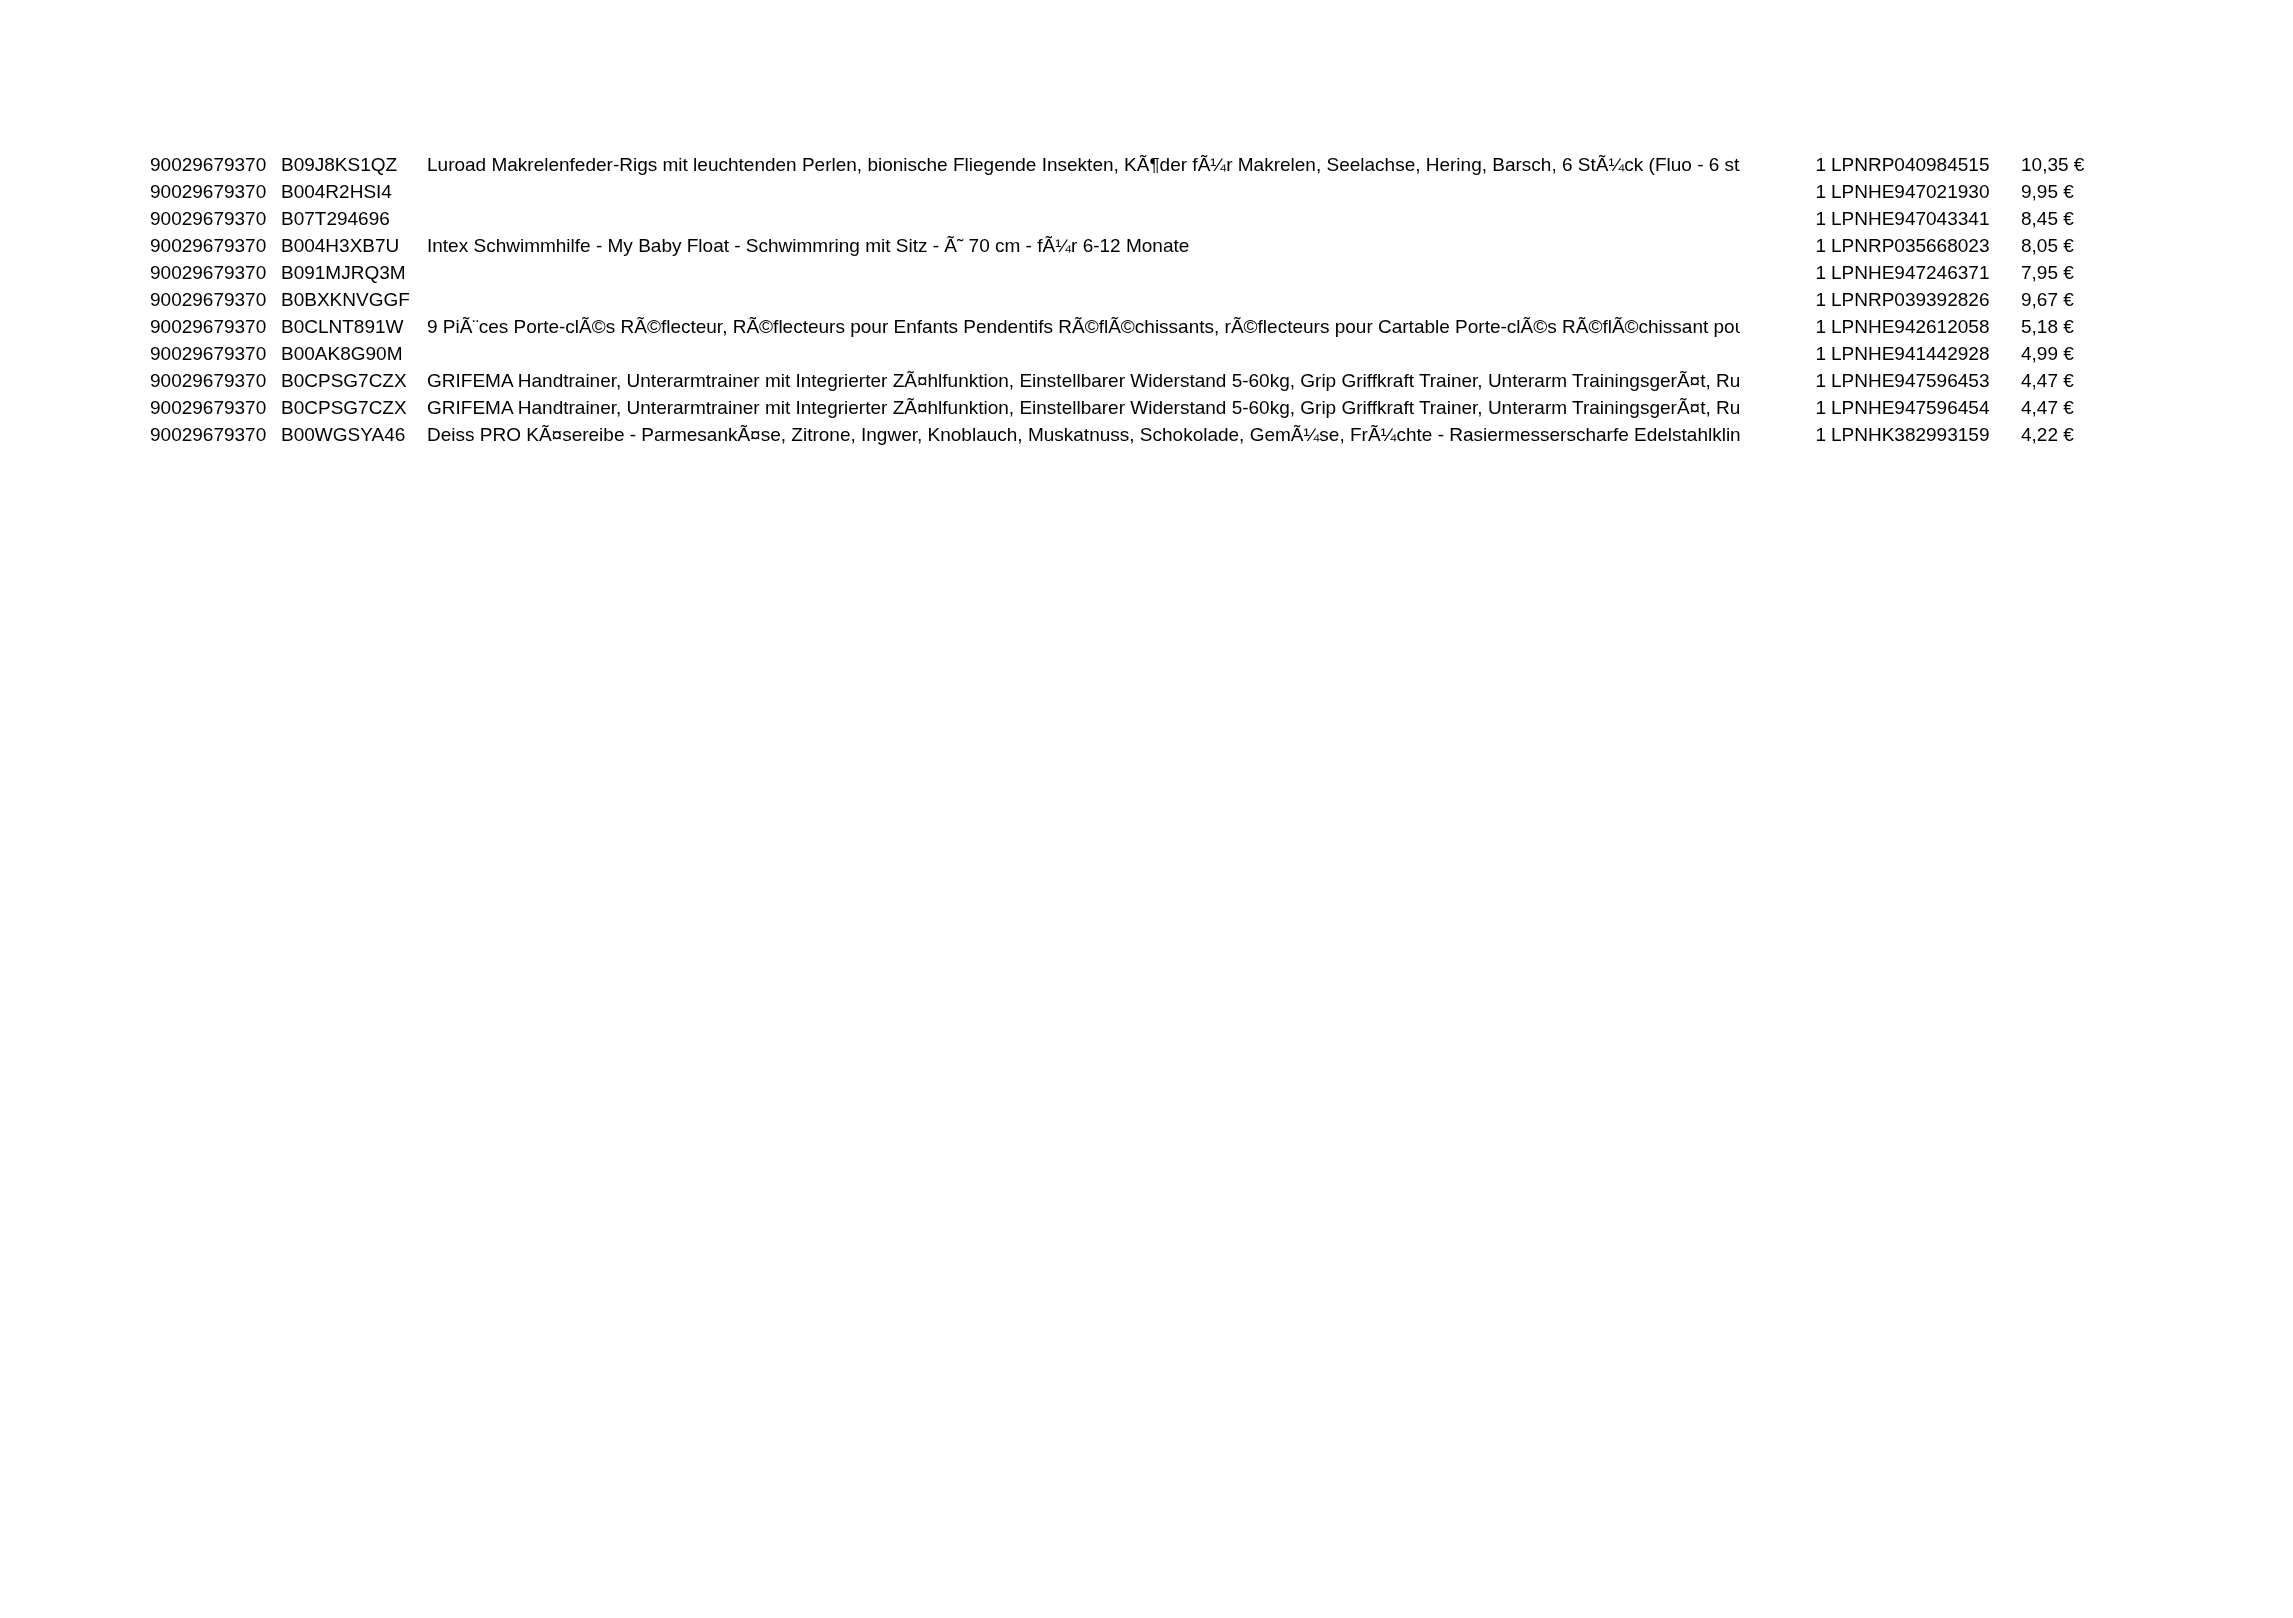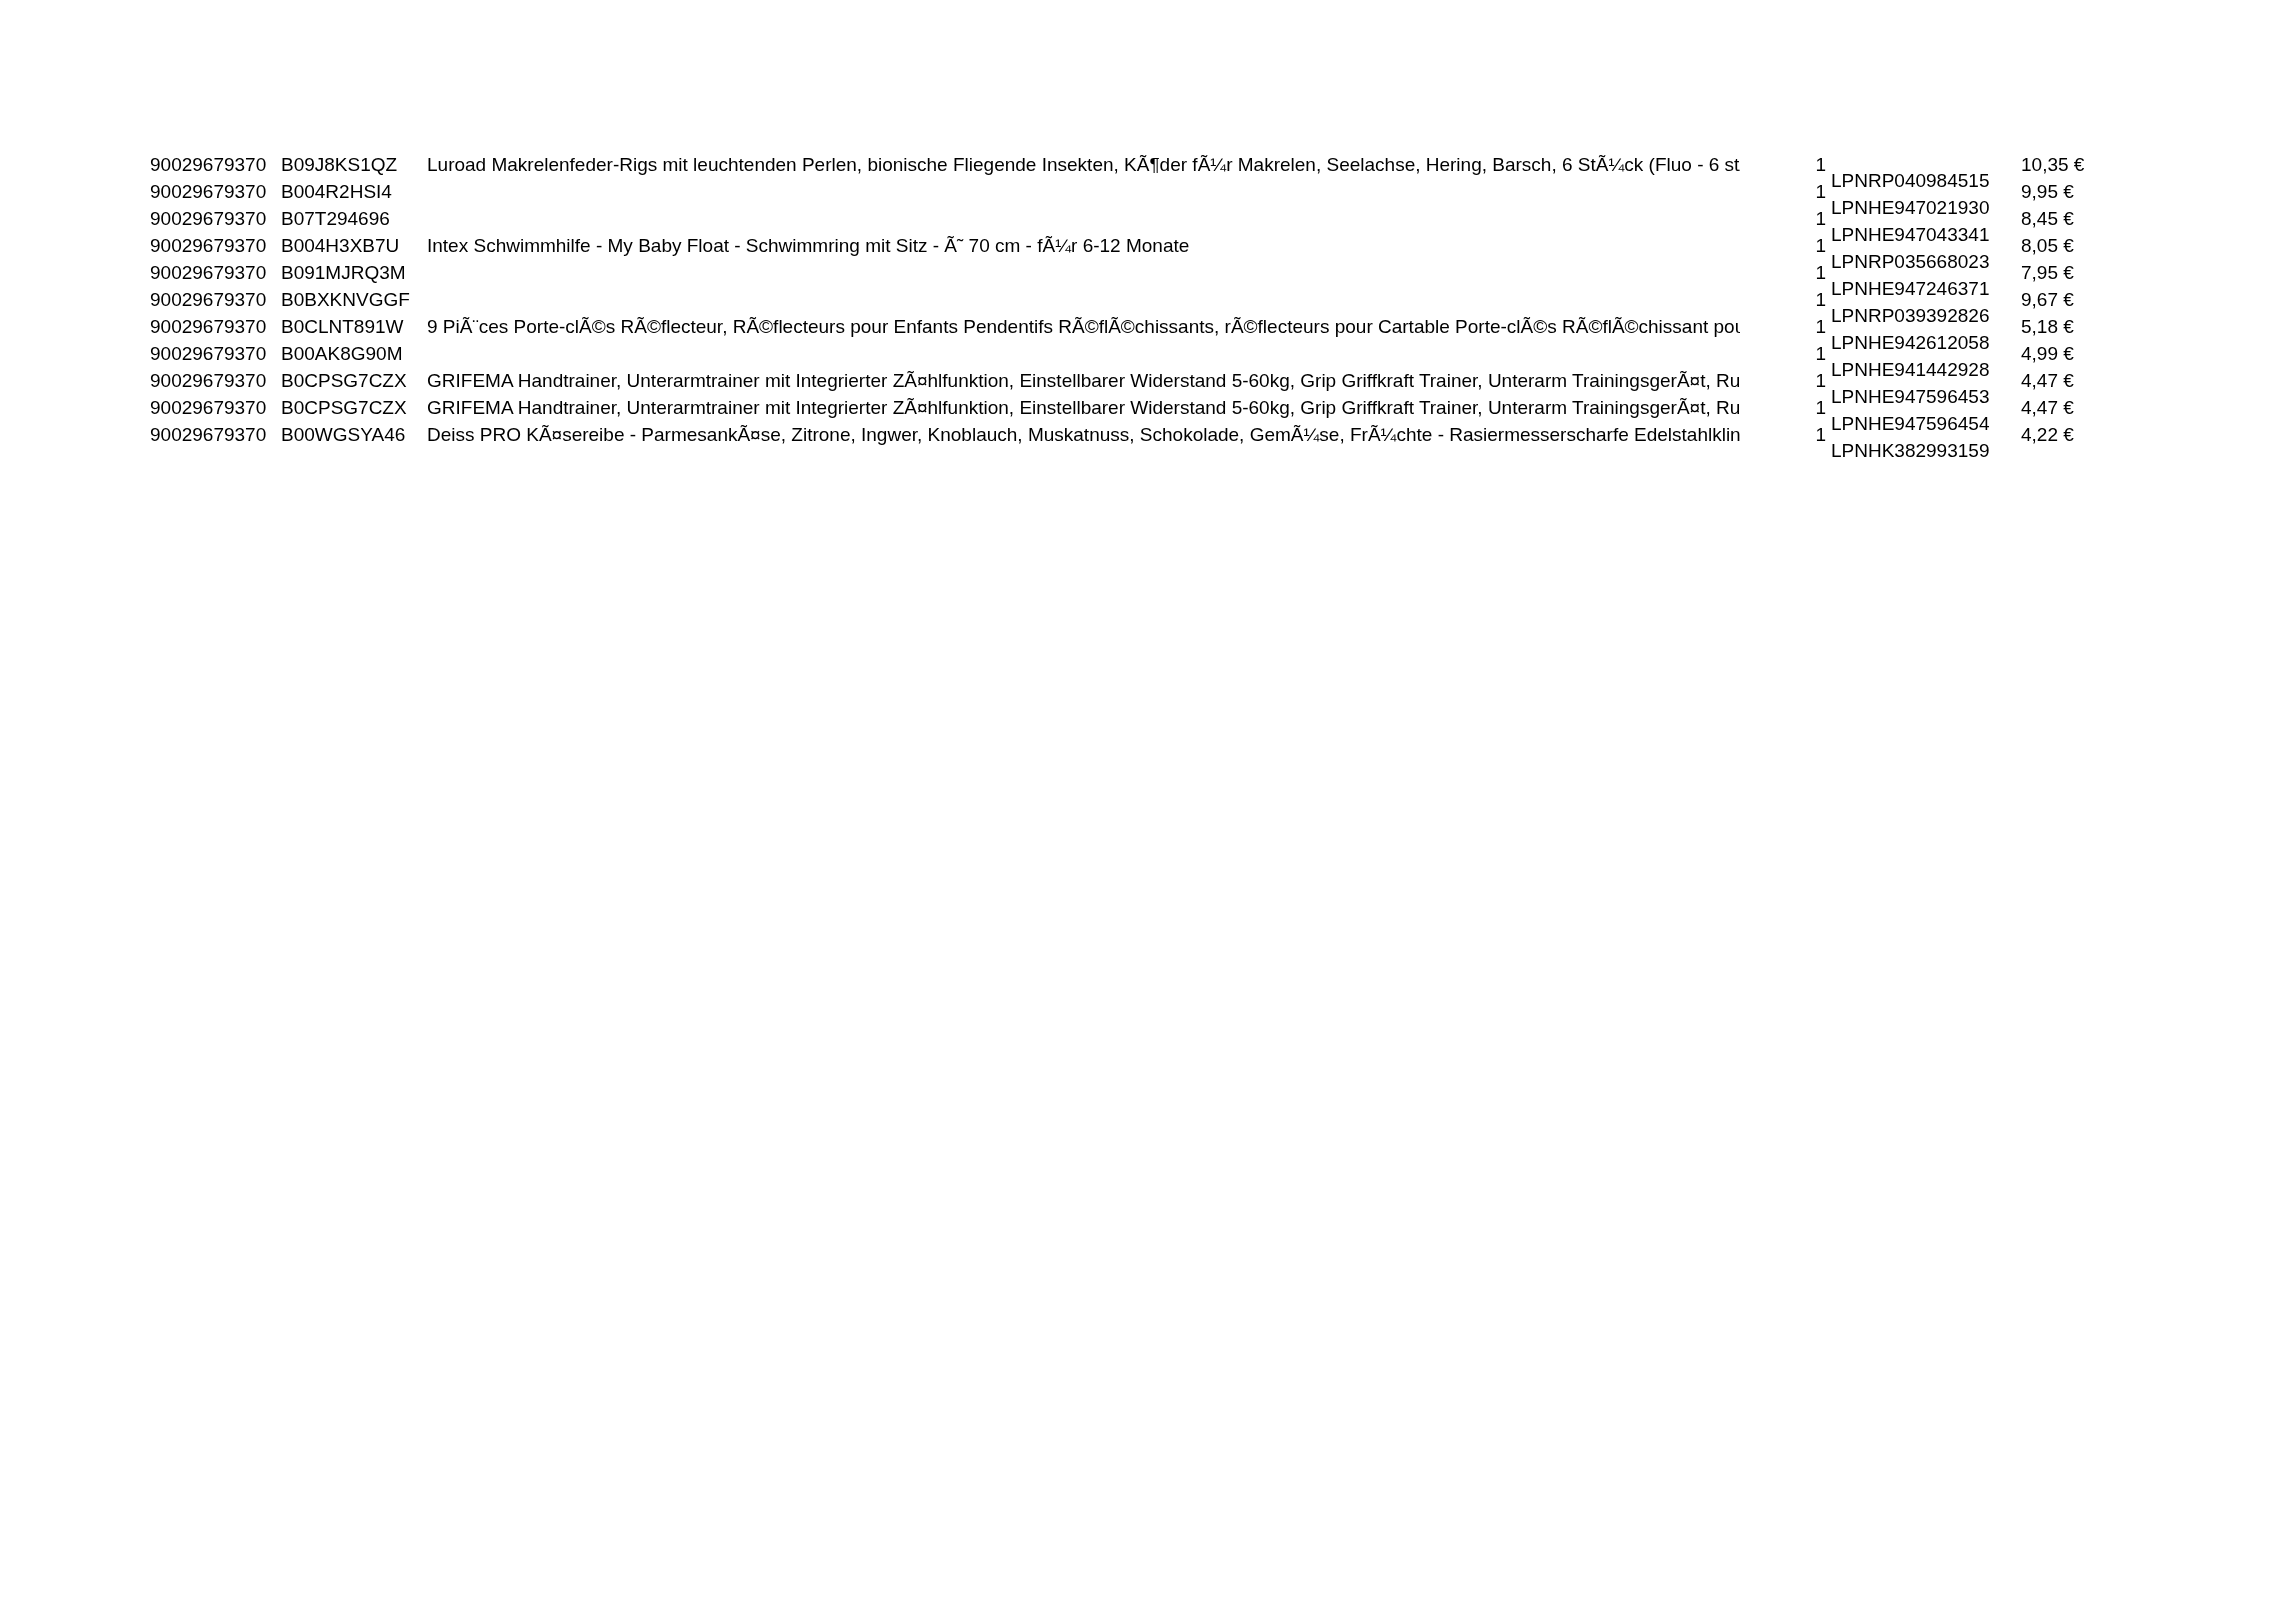--- a/index.html
+++ b/index.html
@@ -33,21 +33,21 @@
     height: 27px;
     line-height: 27px;
     font-size: 19px;
     white-space: nowrap;
     color: #000000;
   }
   .col-order { left: 134px; }
   .col-asin  { left: 265px; }
   .col-desc  { left: 411px; width: 1313px; overflow: hidden; }
   .col-qty   { left: 1773px; width: 37px; text-align: right; }
-  .col-lpn   { left: 1815px; margin-top: 16px; }
+  .col-lpn   { left: 1815px; }
   .col-price { left: 2005px; width: 132px; text-align: left; }
 </style>
 </head>
 <body>
 
 <div class="page">
   <div class="rows" id="rows">
   <div class="row">
     <span class="cell col-order">90029679370</span>
     <span class="cell col-asin">B09J8KS1QZ</span>

